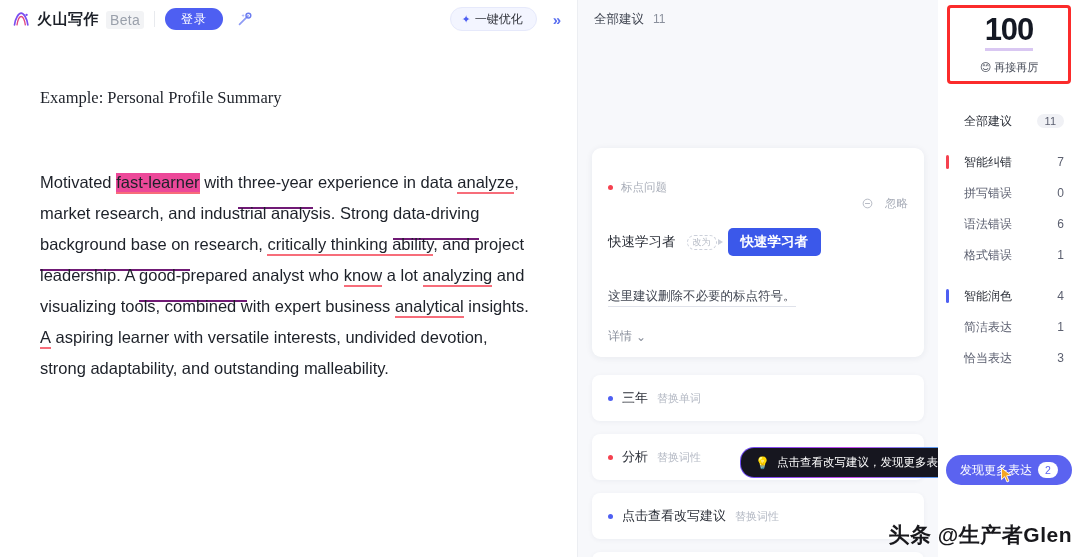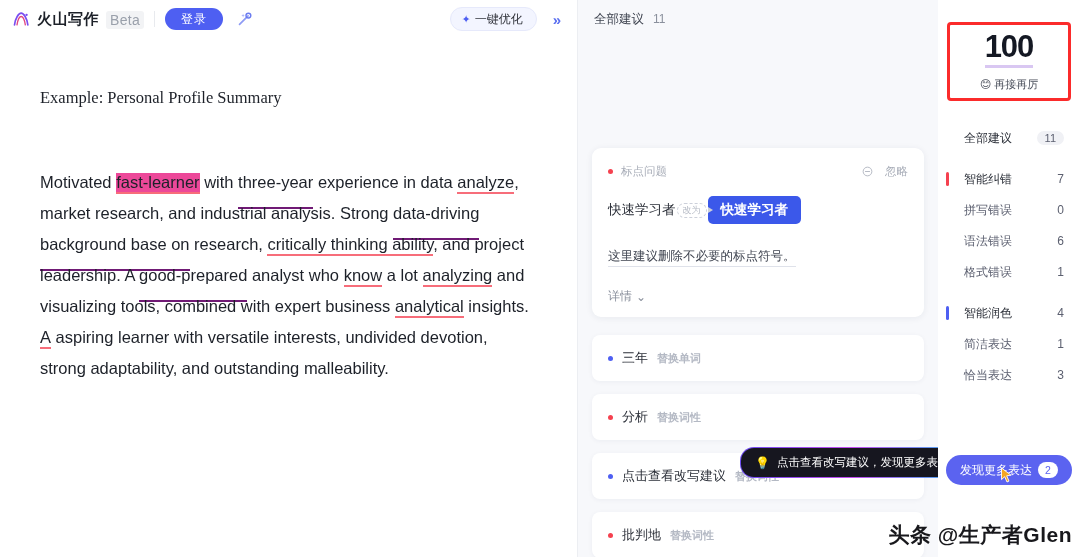--- a/index.html
+++ b/index.html
@@ -83,24 +83,24 @@
     box-shadow: 0 1px 7px rgba(28,38,70,.07); margin-bottom: 18px;
   }
   .card-head { display: flex; align-items: center; }
   .dot { width: 5px; height: 5px; border-radius: 50%; flex: none; }
   .dot.red { background: #f5414f; }
   .dot.blue { background: #4e5ff2; }
   .card-tag { font-size: 11.5px; color: #a8adb8; margin-left: 8px; }
   .card-head .sp { flex: 1 1 auto; }
   .ignore-btn {
     display: flex; align-items: center; gap: 12px;
-    font-size: 11.5px; color: #a8adb8; cursor: pointer;
+    font-size: 11.5px; color: #a8adb8; cursor: pointer; margin-top: 32px;
   }
   .replace-row {
-    display: flex; align-items: center; gap: 1px; margin: 17px 0 8px 0;
+    display: flex; align-items: center; gap: 11px; margin: 17px 0 16px 0;
   }
   .orig-word { font-size: 13.5px; color: #2b2f38; }
   .arrow-pill {
     display: flex; align-items: flex-end; justify-content: center;
     width: 30px; height: 15px; border: 1px dashed #ccd0da;
     border-radius: 8px; color: #b4b9c4; font-size: 9px;
     position: relative;
   }
   .arrow-pill::after {
     content: ""; position: absolute; right: -7px; top: 50%;
@@ -120,21 +120,21 @@
     font-size: 12px; color: #8a909c; margin-top: 21px;
     display: flex; align-items: center; gap: 4px; cursor: pointer;
   }
 
   .mini-item {
     background: #fff; border-radius: 8px; padding: 14px 16px;
     display: flex; align-items: center; gap: 9px;
     box-shadow: 0 1px 5px rgba(28,38,70,.05); margin-bottom: 13px;
   }
   .mini-word { font-size: 13px; color: #2b2f38; }
-  .mini-tag { font-size: 11px; color: #b4b9c4; font-weight: bold; }
+  .mini-tag { font-size: 11px; color: #b4b9c4; }
 
   
   .tooltip {
     position: absolute; left: 162px; top: 447px;
     display: flex; align-items: center; gap: 7px;
     background: #16161f; color: #fff; font-size: 11.5px;
     padding: 7px 14px; border-radius: 14px;
     border: 1.5px solid transparent;
     background-image: linear-gradient(#16161f,#16161f),
                       linear-gradient(90deg,#6b4bf0,#c44bf0,#3bb6f0);
@@ -146,21 +146,21 @@
     content: ""; position: absolute; right: -5px; top: 50%;
     transform: translateY(-50%) rotate(45deg);
     width: 9px; height: 9px; background: #16161f;
     border-right: 1.5px solid #3bb6f0; border-top: 1.5px solid #8a4bf0;
   }
 
   
   .right-col {
     width: 142px; height: 557px; background: #ffffff;
     display: flex; flex-direction: column; align-items: center;
-    position: relative; padding-top: 22px;
+    position: relative; padding-top: 5px;
   }
   .score-outline {
     border: 3px solid #fb2b2b; border-radius: 4px;
     padding: 6px 8px; width: 124px;
     display: flex; flex-direction: column; align-items: center;
   }
   .score-num {
     font-size: 31px; font-weight: bold; color: #141823;
     letter-spacing: -1px; line-height: 1.05;
     border-bottom: 3px solid #d9c7f2; padding-bottom: 1px;

